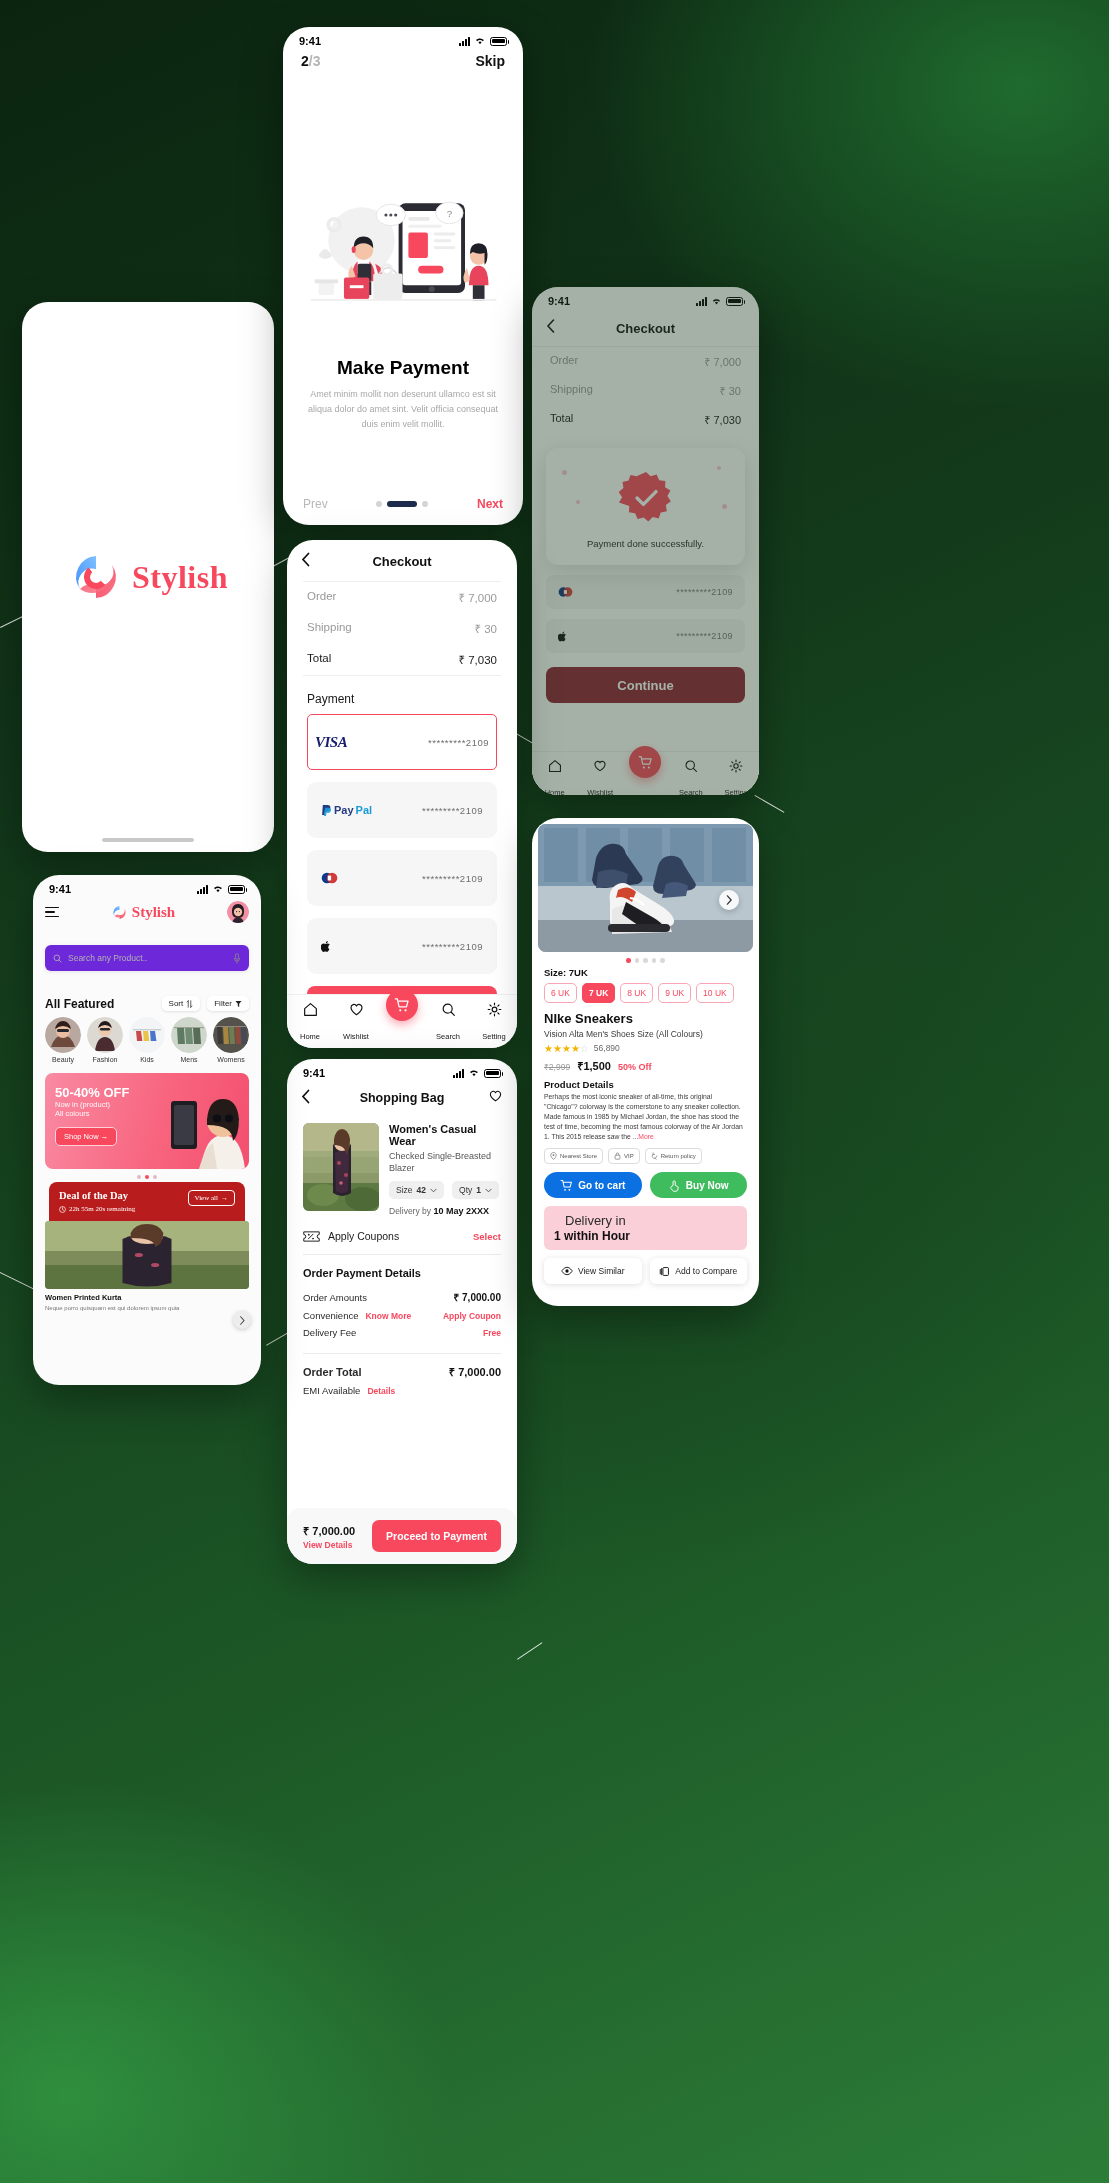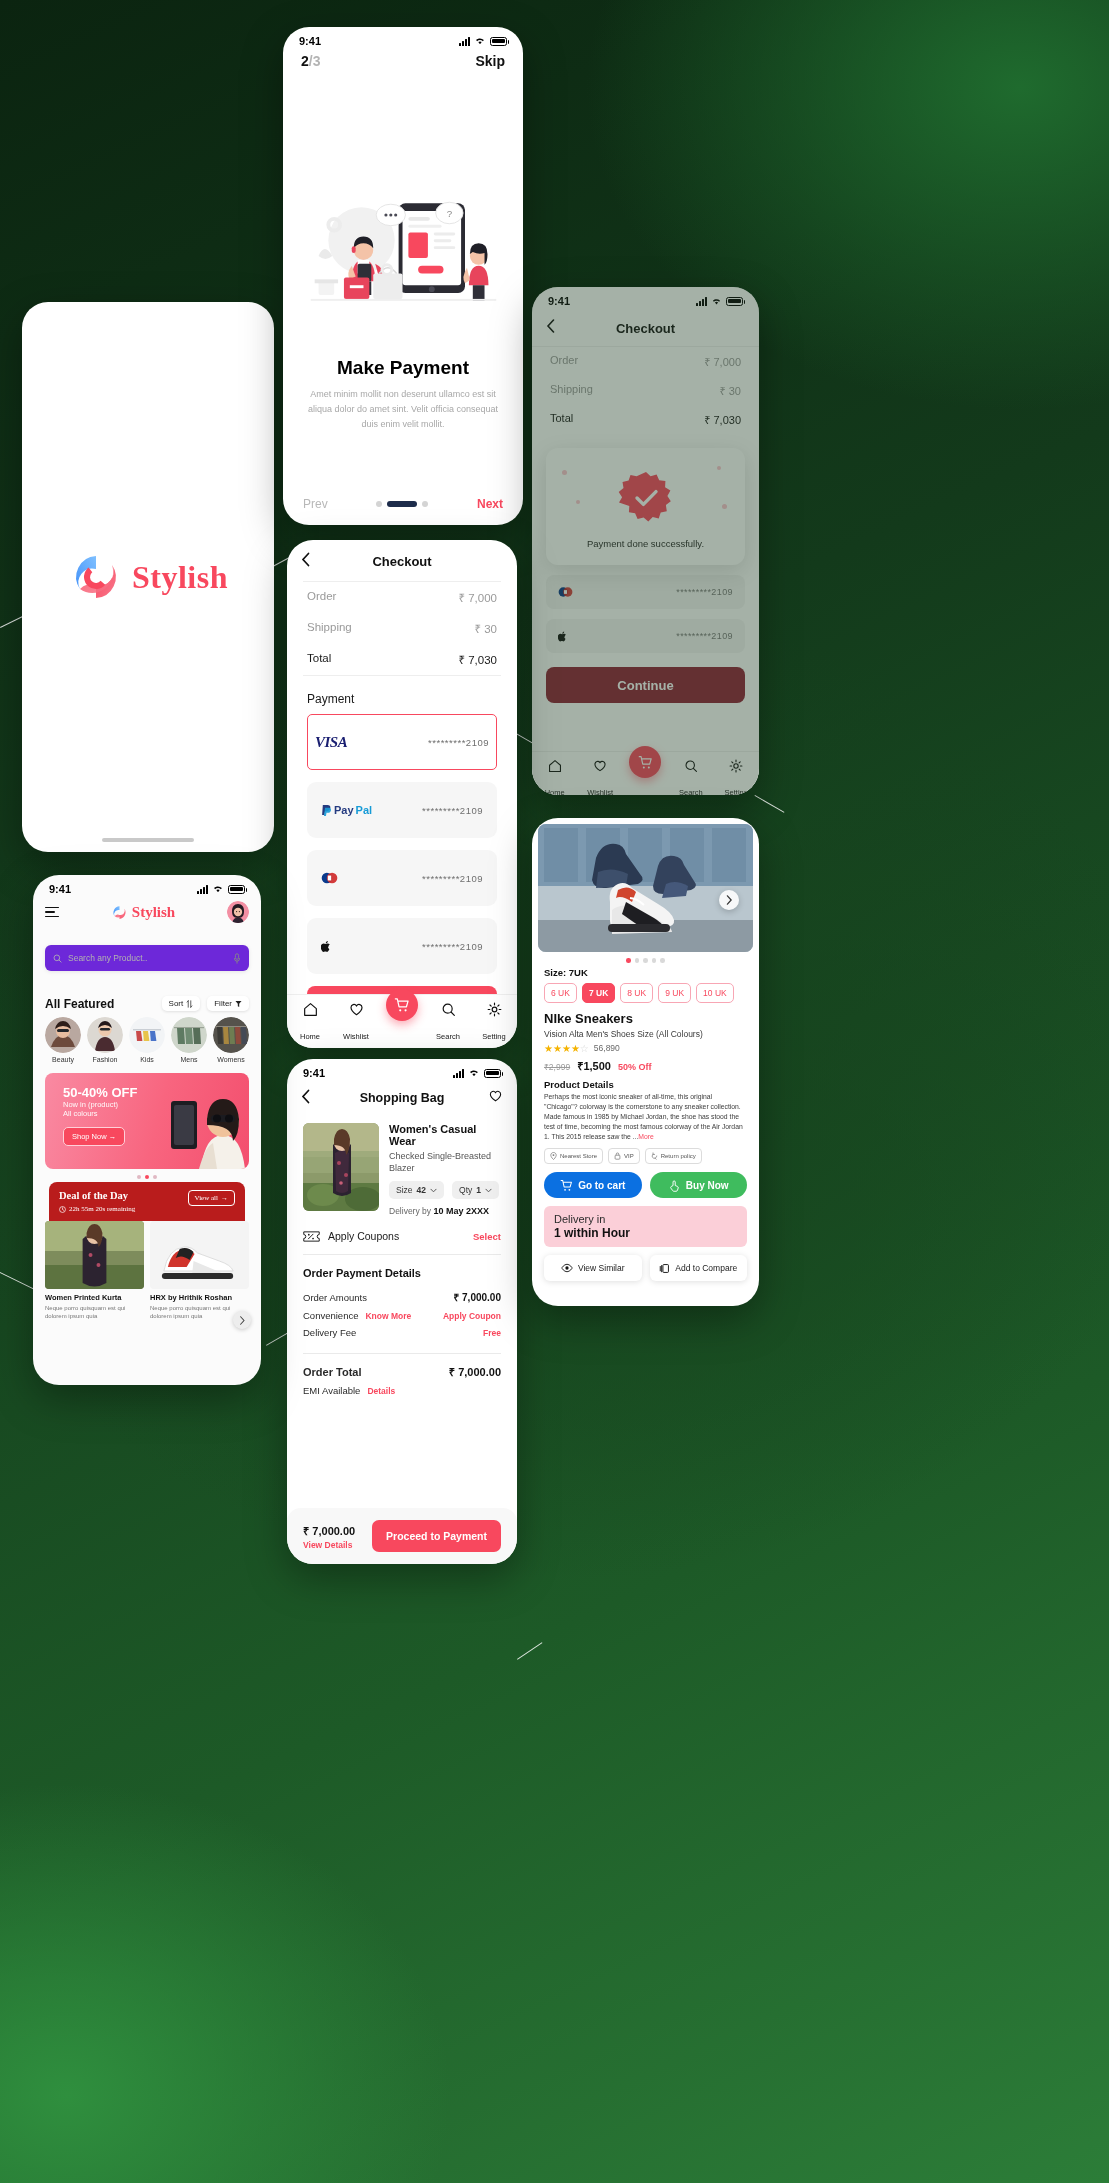--- a/index.html
+++ b/index.html
@@ -139,21 +139,21 @@
   .search .ph { font-size: 8.5px; color:#b2b2b2; flex:1; }
   .hm-feat { display:flex; align-items:center; justify-content:space-between; padding: 9px 12px 6px; }
   .hm-feat .t { font-size: 12px; font-weight: bold; color:#111; }
   .chips { display:flex; gap:7px; }
   .chip { background:#fff; border-radius:5px; box-shadow:0 1px 3px rgba(0,0,0,.11); padding: 3px 7px; font-size: 8px; color:#222; display:flex; align-items:center; gap:3px; }
   .cats { display:flex; justify-content:space-between; padding: 0 10px; }
   .cat { display:flex; flex-direction:column; align-items:center; gap:3px; width:40px; }
   .cat .circ { width: 36px; height: 36px; border-radius:50%; overflow:hidden; }
   .cat .nm { font-size: 7px; color:#333; }
   .promo { margin: 10px 12px 0; border-radius: 8px; overflow: hidden; height: 96px; position: relative; background: linear-gradient(105deg,#f98aa2 0%,#f8657f 55%,#f34f6e 100%); }
-  .promo .txt { position:absolute; left:18px; top:12px; color:#fff; }
+  .promo .txt { position:absolute; left:10px; top:12px; color:#fff; }
   .promo .t1 { font-size: 13px; font-weight: bold; }
   .promo .t2 { font-size: 7.5px; opacity:.95; }
   .promo .t3 { font-size: 7.5px; opacity:.95; }
   .promo .btn { margin-top: 9px; background:#f8485e; border:1px solid #ffd0d9; color:#fff; font-size:7.5px; padding: 4px 8px; border-radius:5px; display:inline-block; }
   .cardots { display:flex; gap:4px; justify-content:center; padding: 6px 0 3px; }
   .cardots i { width:4px;height:4px;border-radius:50%;background:#e0b9c3;display:block; }
   .cardots i.on { background:#f8485e; }
   .deal { margin: 0 16px; background:#b91c1c; border-radius: 8px 8px 0 0; padding: 8px 10px; color:#fff; display:flex; justify-content:space-between; align-items:flex-start;font-family:Liberation Serif, serif; }
   .deal .d1 { font-size: 10.5px; font-weight: bold; }
   .deal .d2 { font-size: 7px; margin-top: 4px; display:flex; gap:3px; align-items:center; }
@@ -187,21 +187,21 @@
   .pdet-t { font-size: 9.5px; font-weight:bold; color:#111; padding: 6px 12px 2px; }
   .pdet-b { font-size: 6.8px; color:#3c3c3c; line-height: 1.5; padding: 0 12px; }
   .pdet-b .more { color:#f8485e; }
   .badges { display:flex; gap:5px; padding: 6px 12px 0; }
   .bdg { border:1px solid #dcdcdc; border-radius:4px; font-size: 6px; color:#555; padding: 3px 5px; display:flex; align-items:center; gap:3px; }
   .pbtns { display:flex; gap:8px; padding: 8px 12px 0; }
   .pbtn { flex:1; border-radius: 16px; height: 26px; display:flex; align-items:center; justify-content:center; gap:5px; color:#fff; font-size: 10px; font-weight:bold; }
   .pbtn.cart { background:#0b70e1; }
   .pbtn.buy { background:#3fbc5e; }
   .delivbox { margin: 8px 12px 0; background:#fbcfd8; border-radius: 6px; padding: 7px 10px; }
-  .delivbox .d1 { font-size: 11px; color:#2b2b2b; }
+  .delivbox .d1 { font-size: 13px; color:#2b2b2b;margin-left:11px; }
   .delivbox .d2 { font-size: 12px; font-weight:bold; color:#111; margin-top:1px; }
   .pfoot { display:flex; gap:8px; padding: 8px 12px 0; }
   .pf { flex:1; background:#fff; box-shadow: 0 1px 6px rgba(0,0,0,.13); border-radius: 6px; height: 26px; display:flex; align-items:center; justify-content:center; gap:5px; font-size: 8.5px; color:#1a1a1a; }
   .pnext { position:absolute; right:14px; top:66px; width:20px; height:20px; border-radius:50%; background:rgba(255,255,255,.88); display:flex; align-items:center; justify-content:center; box-shadow:0 2px 6px rgba(0,0,0,.2); }
 </style>
 </head>
 <body>
 
 <div id="bg"></div>
 
@@ -835,34 +835,20 @@
           <path d="M38 18q12-11 24 0v44q-12 7-24 0z" fill="#2c2330"></path>
           <circle cx="50" cy="15" r="8" fill="#e8c3a6"></circle>
           <path d="M42 12q2-9 8-9t8 9q0 11-4 14 0-9-12-9z" fill="#5a3a28"></path>
           <circle cx="46" cy="34" r="2" fill="#b04a64"></circle>
             <circle cx="54" cy="44" r="2" fill="#b04a64"></circle>
         </svg>
       </div>
       <div class="pn">Women Printed Kurta</div>
       <div class="pd">Neque porro quisquam est qui dolorem ipsum quia</div>
     </div>
-    <div class="prod">
-      <div class="im">
-        <svg viewBox="0 0 100 68" width="100%" height="68" preserveAspectRatio="none">
-          <rect width="100" height="68" fill="#f4f4f4"></rect>
-          <path d="M14 50q4-22 20-24 8-1 14 6l22 8q12 4 14 10H14z" fill="#fff" stroke="#ddd"></path>
-          <path d="M18 46q4-16 16-18 6-1 11 5l-8 13z" fill="#d0342c"></path>
-          <path d="M44 40l24 10q8 3 10 8H42z" fill="#e8e8e8"></path>
-          <path d="M30 28q8-3 14 3l-4 8q-8-6-14-2z" fill="#222"></path>
-          <rect x="12" y="52" width="72" height="6" rx="3" fill="#2b2b2b"></rect>
-        </svg>
-      </div>
-      <div class="pn">HRX by Hrithik Roshan</div>
-      <div class="pd">Neque porro quisquam est qui dolorem ipsum quia</div>
-    </div>
   </div>
   <div class="arrow-circ" style="right:10px; bottom:56px;">
     <svg width="7" height="9" viewBox="0 0 8 12">
         <path d="M1.5 1L6 6l-4.5 5" fill="none" stroke="#444" stroke-width="1.4" stroke-linecap="round"></path>
       </svg>
   </div>
 </div>
 
 <div class="phone" id="prod">
   <div class="pimg">

